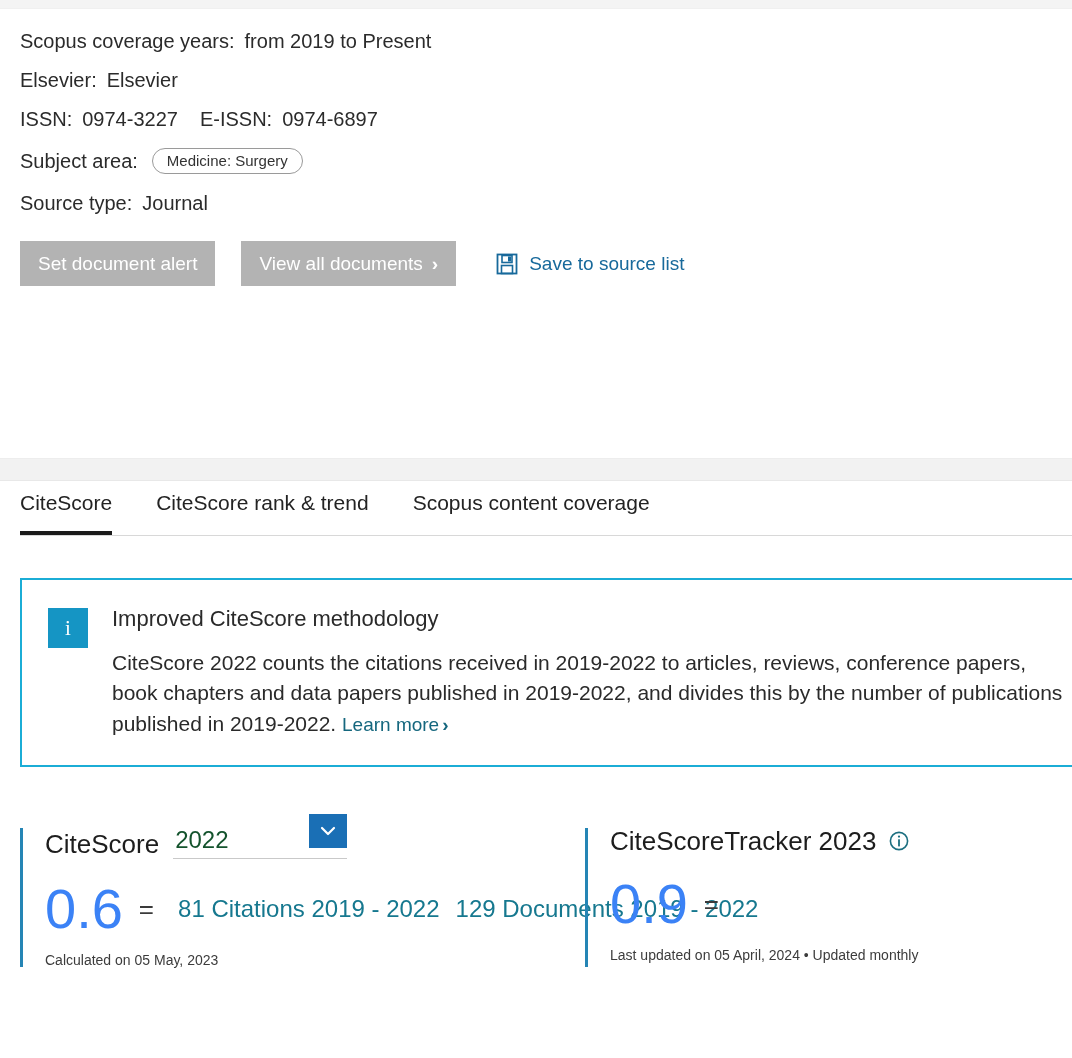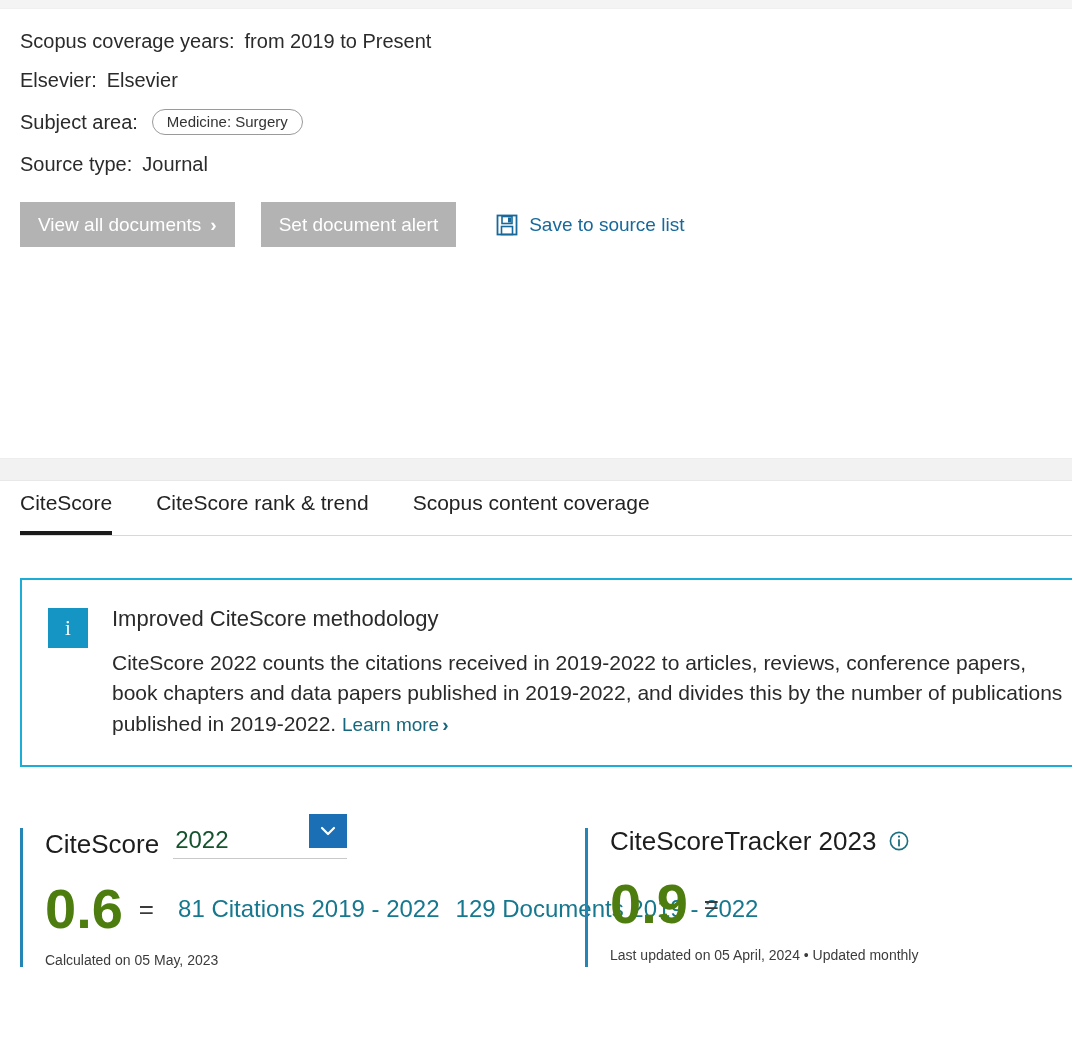--- a/index.html
+++ b/index.html
@@ -249,23 +249,23 @@
     cursor: pointer;
   }
 
   .fraction-row {
     display: flex;
     align-items: center;
     margin-top: 22px;
   }
   .big-score {
     font-size: 56px;
-    color: #4d7c0f;
-    line-height: 1;
-    font-weight: 700;
+    color: #3b82f6;
+    line-height: 1;
+    font-weight: 400;
   }
   .equals {
     font-size: 26px;
     color: #3a3a3a;
     margin: 0 16px 0 16px;
     line-height: 1;
   }
   .fraction {
     display: flex;
     flex-direction: row;
@@ -306,38 +306,45 @@
     <div class="meta-line">
       <span class="meta-label">Scopus coverage years:</span>
       <span class="meta-value">from 2019 to Present</span>
     </div>
 
     <div class="meta-line">
       <span class="meta-label">Elsevier:</span>
       <span class="meta-value">Elsevier</span>
     </div>
 
+    <div class="meta-line">
+      <span class="meta-label">ISSN:</span>
+      <span class="meta-value">0974-3227</span>
+      <span class="meta-gap"></span>
+      <span class="meta-label">E-ISSN:</span>
+      <span class="meta-value">0974-6897</span>
+    </div>
 
     <div class="meta-line">
       <span class="meta-label">Subject area:</span>
       <span class="subject-chip">Medicine: Surgery</span>
     </div>
 
     <div class="meta-line">
       <span class="meta-label">Source type:</span>
       <span class="meta-value">Journal</span>
     </div>
 
     <div class="actions">
       <button class="btn">
+        <span>Set document alert</span>
+      </button>
+      <button class="btn">
         <span>View all documents</span>
         <span class="chev">›</span>
-      </button>
-      <button class="btn">
-        <span>Set document alert</span>
       </button>
       <a class="save-link">
         <span class="save-ico">
           <svg width="22" height="22" viewBox="0 0 22 22" aria-hidden="true">
             <rect x="1.5" y="1.5" width="19" height="19" fill="none" stroke="#17699b" stroke-width="1.8"></rect>
             <rect x="6" y="2.5" width="10" height="7" fill="none" stroke="#17699b" stroke-width="1.6"></rect>
             <rect x="12" y="3.5" width="3" height="5" fill="#17699b"></rect>
             <rect x="5.5" y="12.5" width="11" height="8" fill="none" stroke="#17699b" stroke-width="1.6"></rect>
           </svg>
         </span>

